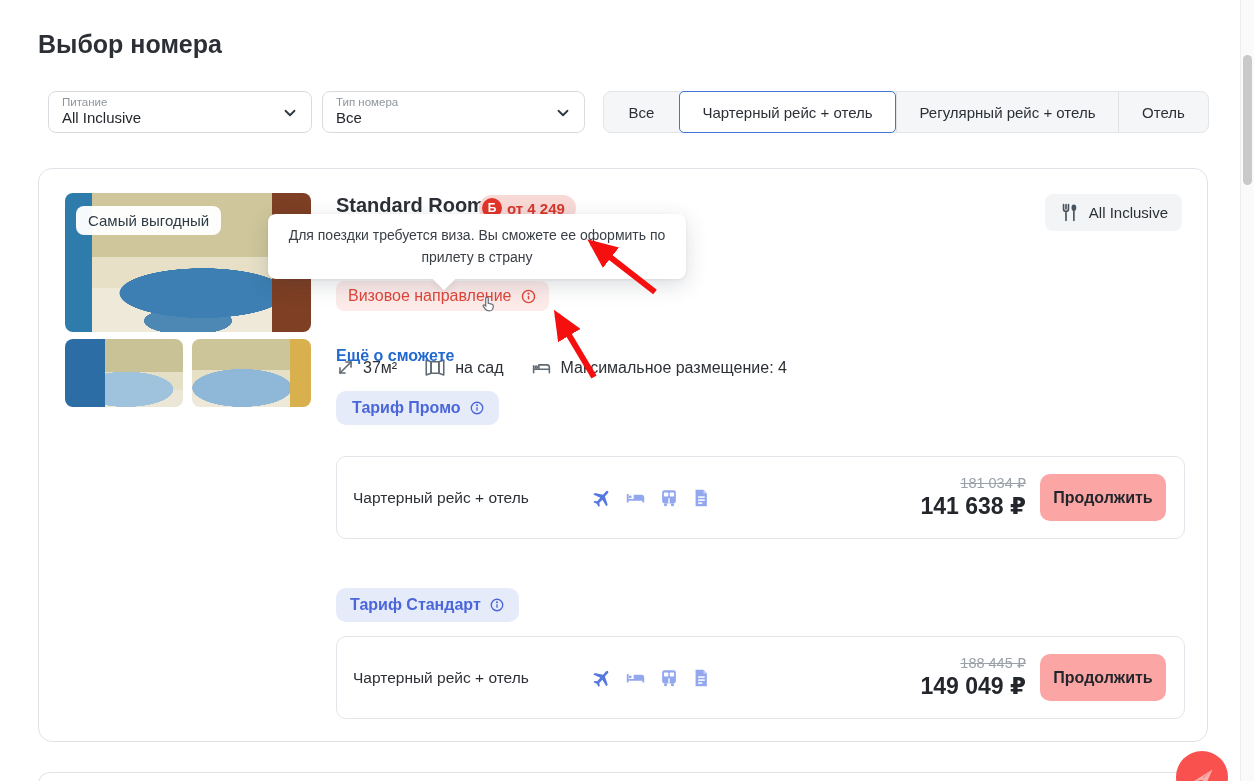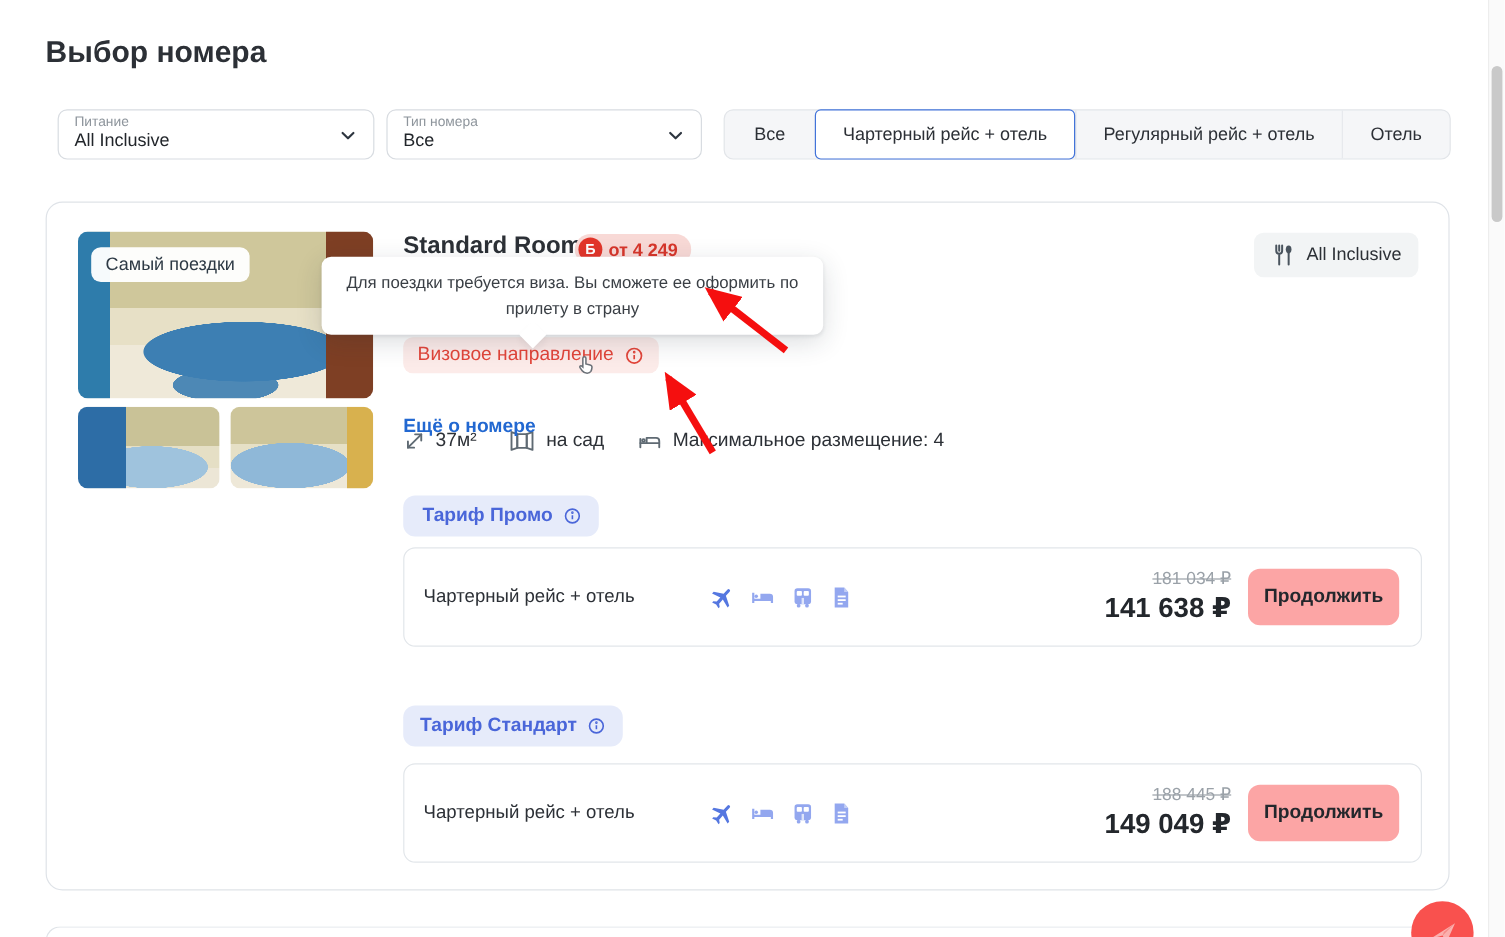--- a/index.html
+++ b/index.html
@@ -106,21 +106,21 @@
   
   .specs { position:absolute; left:297px; top:149px; display:flex; align-items:center; gap:26px;margin-top:39px; }
   .spec { display:flex; align-items:center; gap:8px; font-size:16px; color:#2c3036; }
   .spec svg { display:block; }
   .more-link { position:absolute; left:297px; top:178px; font-size:16px; font-weight:700; color:#2268d1; cursor:pointer; }
   
   .tariff-pill {
     position:absolute; left:297px; height:34px; display:inline-flex; align-items:center; gap:8px;
     background:#e6ebfa; border-radius:10px; padding:0 14px; color:#4a66d9; font-size:16px; font-weight:700;
   }
-  .tariff-pill.t1 { top:244px;padding-left:16px; } .tariff-pill.t2 { top:419px; }
+  .tariff-pill.t1 { top:222px;padding-left:16px; } .tariff-pill.t2 { top:419px; }
   .offer {
     position:absolute; left:297px; width:849px; height:83px; border:1px solid #e2e6ea; border-radius:10px;
     display:flex; align-items:center; padding:0 18px 0 16px;
   }
   .offer.o1 { top:287px; } .offer.o2 { top:467px; }
   .offer .route { font-size:15.5px; color:#2c3036; width:238px; }
   .offer .icons { display:flex; align-items:center; gap:11px; }
   .offer .prices { margin-left:auto; text-align:right; margin-right:14px; }
   .offer .old { font-size:14.5px; color:#9aa1a8; text-decoration:line-through; margin-bottom:2px; }
   .offer .new { font-size:23px; font-weight:700; color:#23272c; }
@@ -170,21 +170,21 @@
 <div class="tabs">
   <button class="tab tab-all">Все</button>
   <button class="tab tab-charter selected">Чартерный рейс + отель</button>
   <button class="tab tab-regular">Регулярный рейс + отель</button>
   <button class="tab tab-hotel">Отель</button>
 </div>
 
 <section class="card">
 
   <div class="photo photo-main">
-    <span class="photo-badge">Самый поездки</span>
+    <span class="photo-badge">Самый выгодный</span>
   </div>
   <div class="photo photo-thumb1"></div>
   <div class="photo photo-thumb2"></div>
 
   <h2 class="room-title">Standard Room</h2>
 
   <div class="bonus-badge">
     <span class="coin">Б</span>
     <span class="txt">от 4 249</span>
   </div>
@@ -234,21 +234,21 @@
       <svg width="23" height="21" viewBox="0 0 24 24" fill="none" stroke="#5f6a73" stroke-width="1.8" stroke-linecap="round" stroke-linejoin="round">
           <path d="M3 18v-8"></path>
           <path d="M3 14h18v4"></path>
           <path d="M21 14v-2a3 3 0 0 0-3-3H9v5"></path>
           <circle cx="6" cy="11.5" r="1.3"></circle>
         </svg>
       <span>Максимальное размещение: 4</span>
     </div>
   </div>
 
-  <a class="more-link">Ещё о номере</a>
+  <a class="more-link">Ещё о сможете</a>
 
   <div class="tariff-pill t1">
     <span>Тариф Промо</span>
     <svg width="16" height="16" viewBox="0 0 24 24" fill="none" stroke="#4a66d9" stroke-width="2">
         <circle cx="12" cy="12" r="8.6"></circle>
         <line x1="12" y1="11" x2="12" y2="16.2"></line>
         <circle cx="12" cy="7.8" r="0.6" fill="#4a66d9"></circle>
       </svg>
   </div>
   <div class="offer o1">

